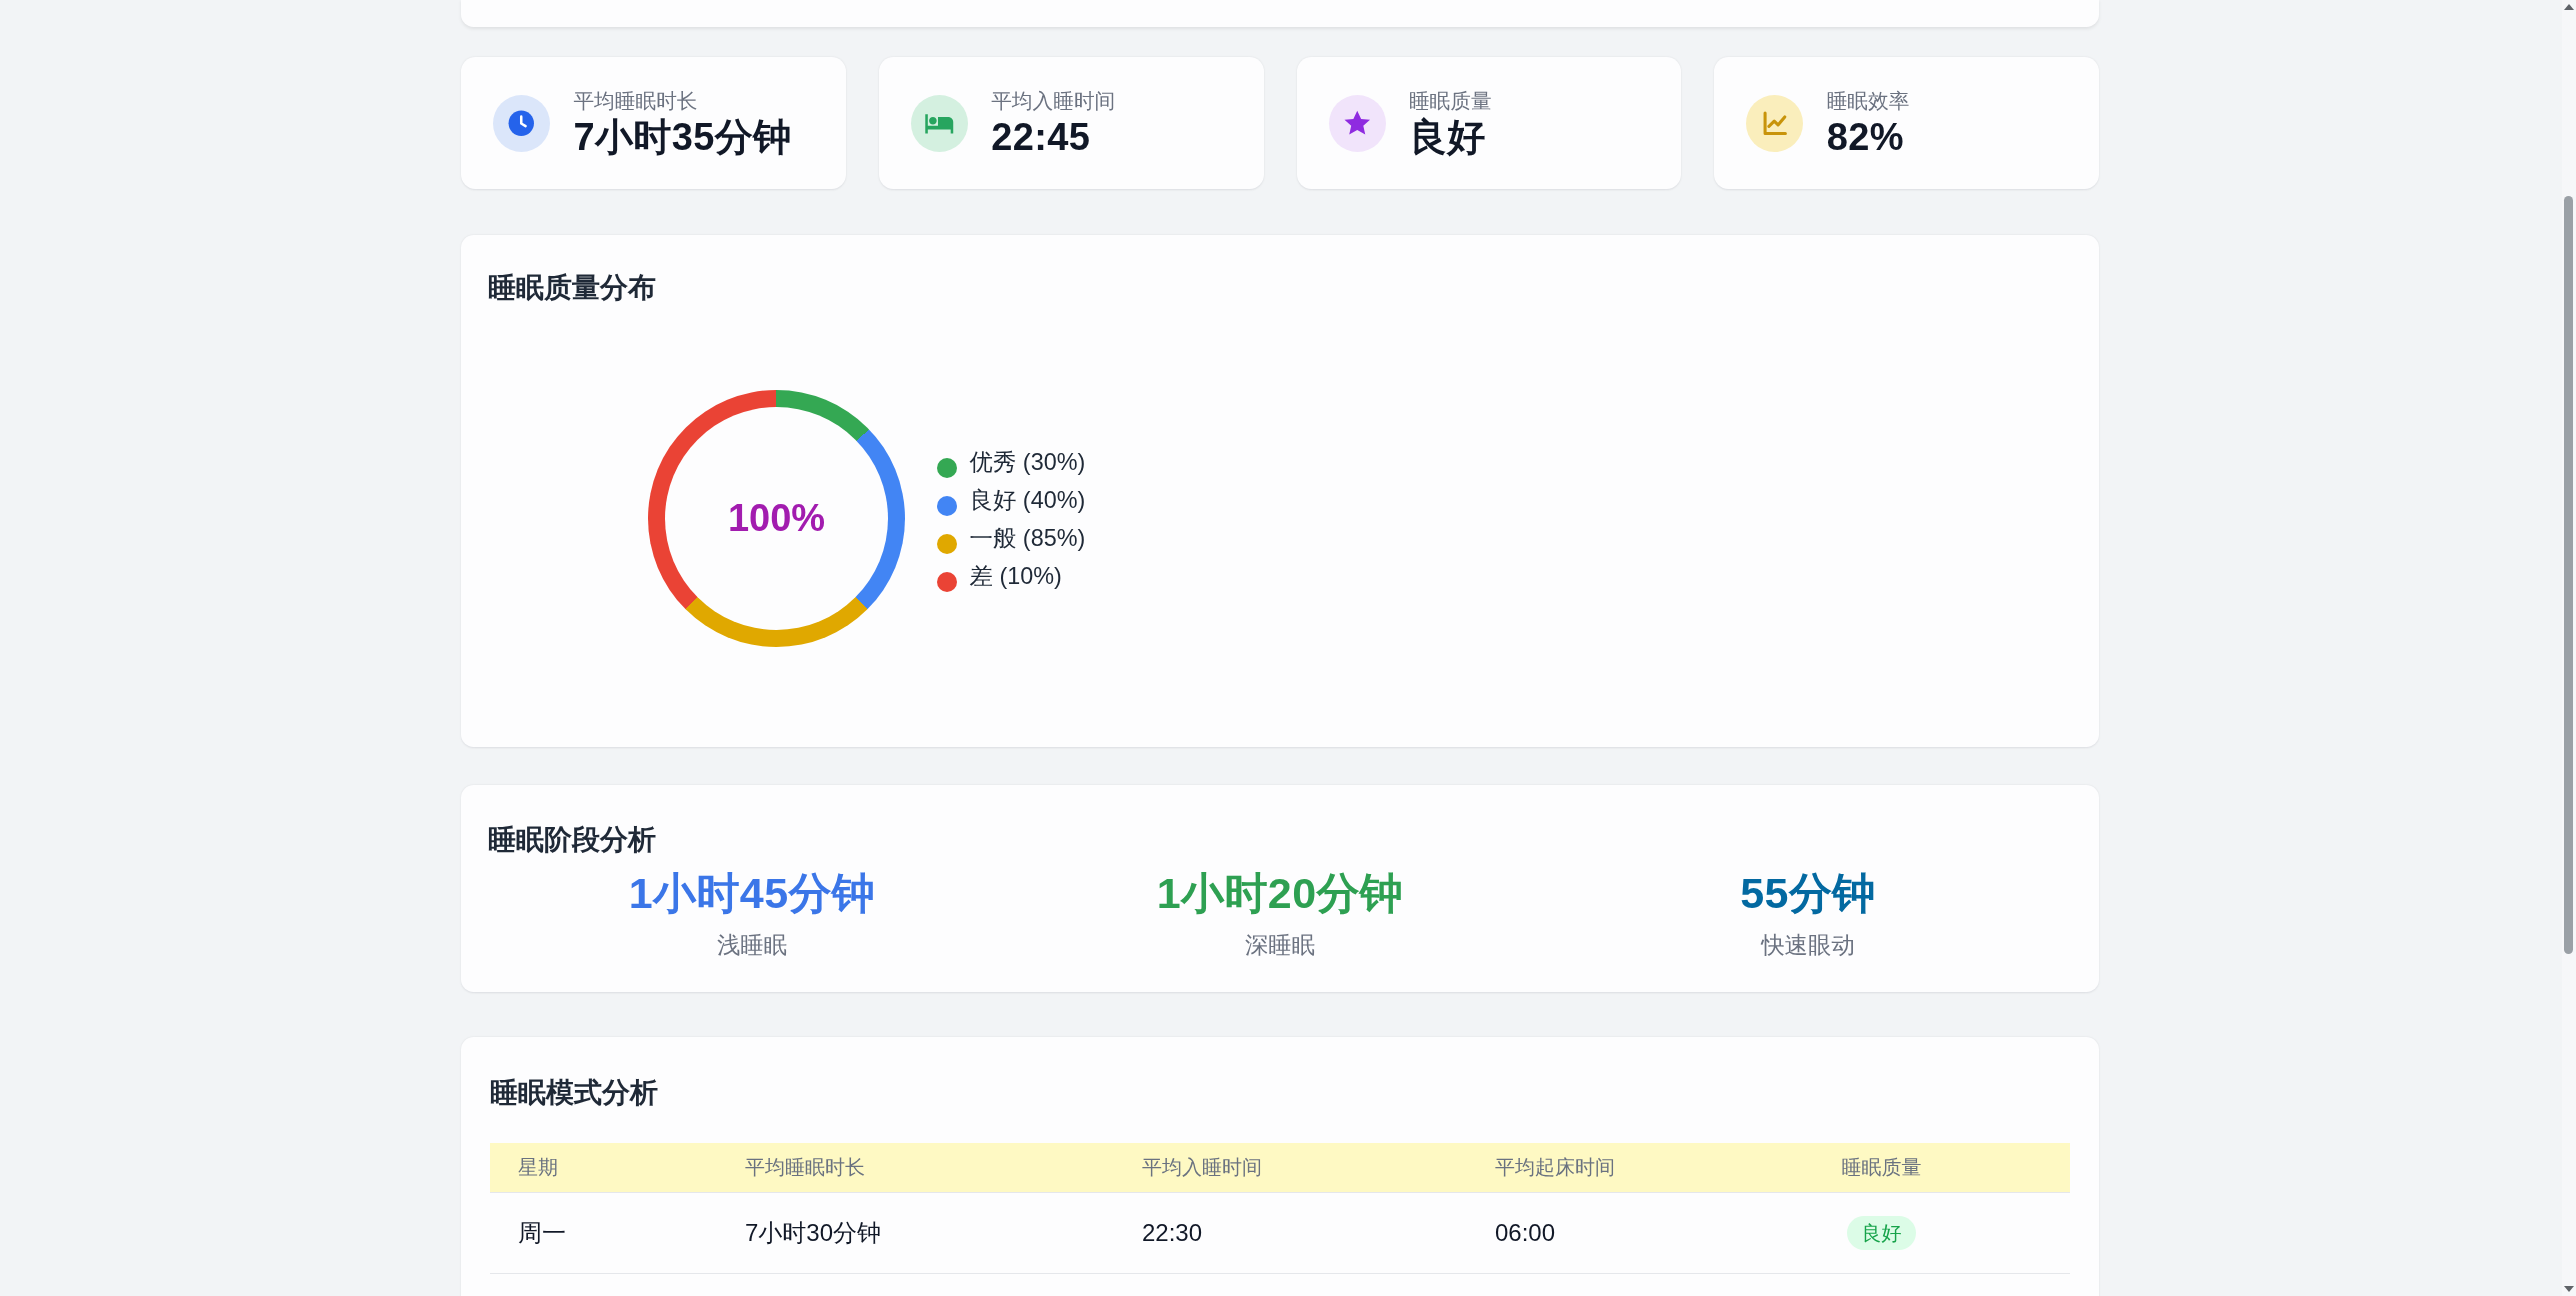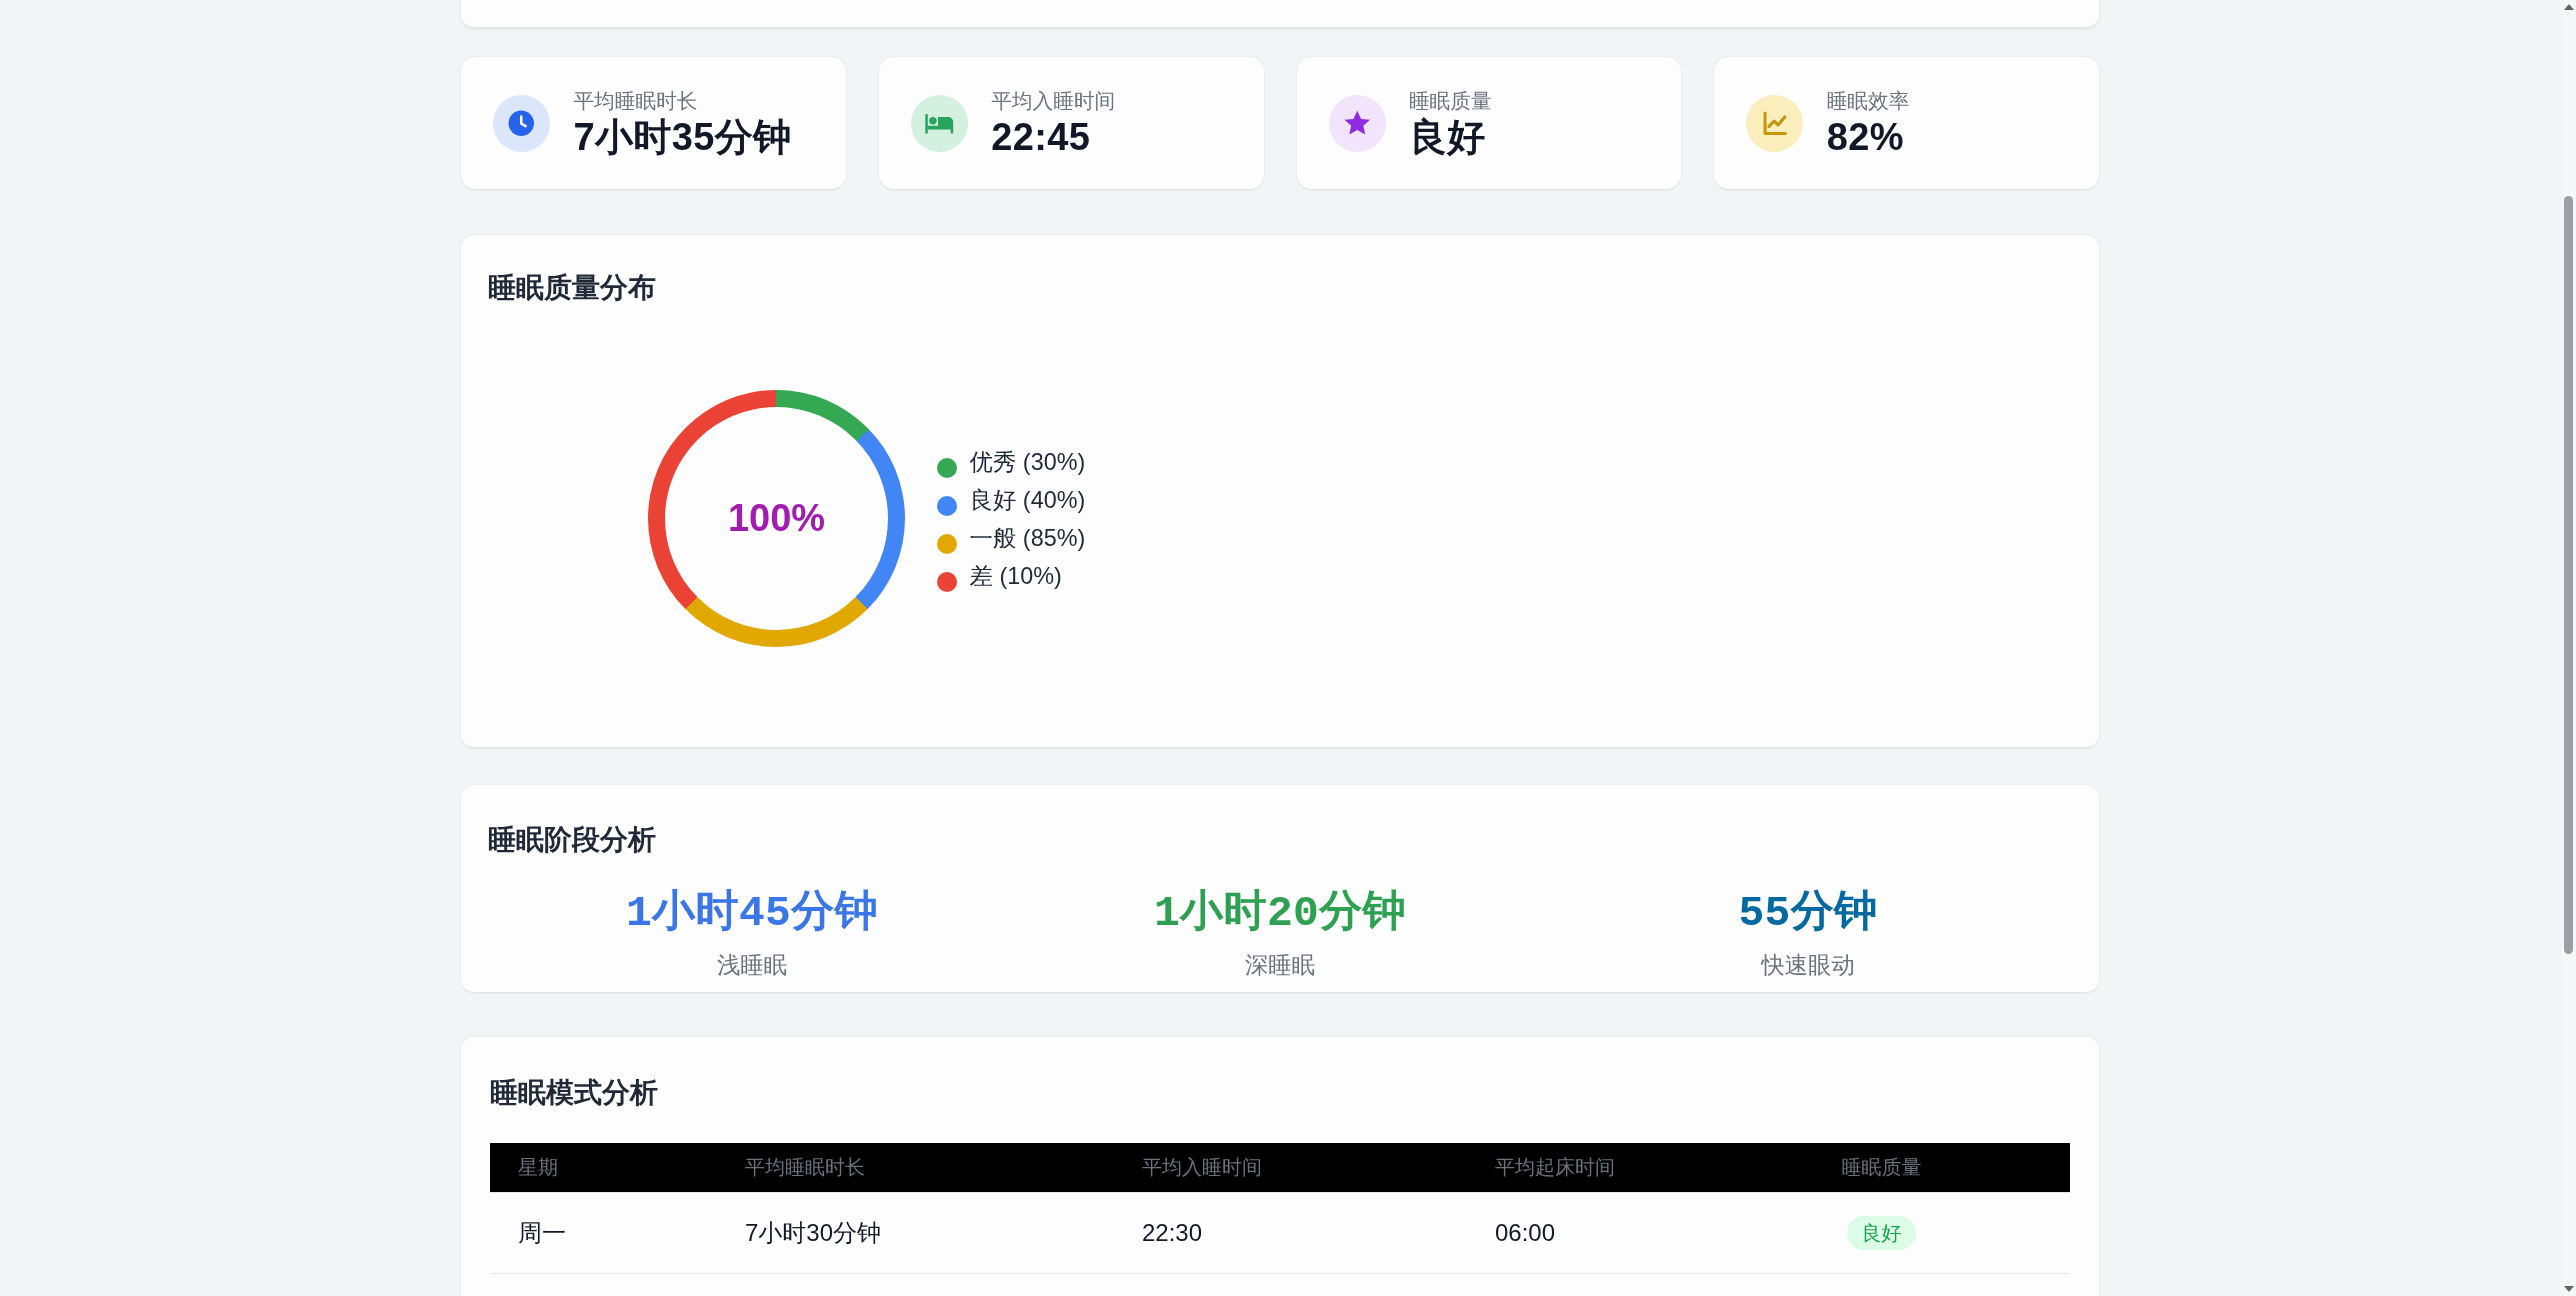--- a/index.html
+++ b/index.html
@@ -62,33 +62,33 @@
   }
   .legend-item { display:flex; align-items:flex-end; gap:12.6px; height:29px; }
   .legend-dot { width:20px; height:20px; border-radius:50%; flex:0 0 20px; }
   .legend-label { font-size:23.4px; color:#1f2937; }
 
   
   .stages-panel {
     position:absolute; left:461px; top:785px; width:1638px; height:207px;
     padding:40px 27px 0 27px; border-radius:12.6px;
   }
-  .stage-grid { display:flex; margin-top:36px;font-family:Liberation Mono, monospace; }
+  .stage-grid { display:flex; margin-top:16px; }
   .stage-item { flex:1; text-align:center; }
   .stage-value { font-size:43px; font-weight:700; line-height:1; letter-spacing:0.4px; }
   .stage-label { font-size:23.4px; color:#6b7280; margin-top:14.4px; }
 
   
   .patterns-panel {
     position:absolute; left:461px; top:1037px; width:1638px; height:431px;
     padding:41px 29px 0 29px; border-radius:12.6px 12.6px 0 0;
   }
   table { width:100%; border-collapse:collapse; margin-top:34px; table-layout:fixed; }
   th, td { text-align:left; padding:0 0 0 28px; }
-  thead tr { height:50px; background:#000000; }
+  thead tr { height:50px; background:#fef9c3; }
   th { font-size:20px; font-weight:400; color:#6a7280; border-bottom:0.9px solid #e5e7eb; }
   tbody tr { height:81px; border-bottom:0.9px solid #e5e7eb; }
   td { font-size:24px; color:#111827; }
   th.col-quality, td.col-quality { text-align:center; padding:0; }
   .badge {
     display:inline-block; font-size:20px; line-height:1;
     padding:7.2px 14.4px; border-radius:897px;
   }
 
   

